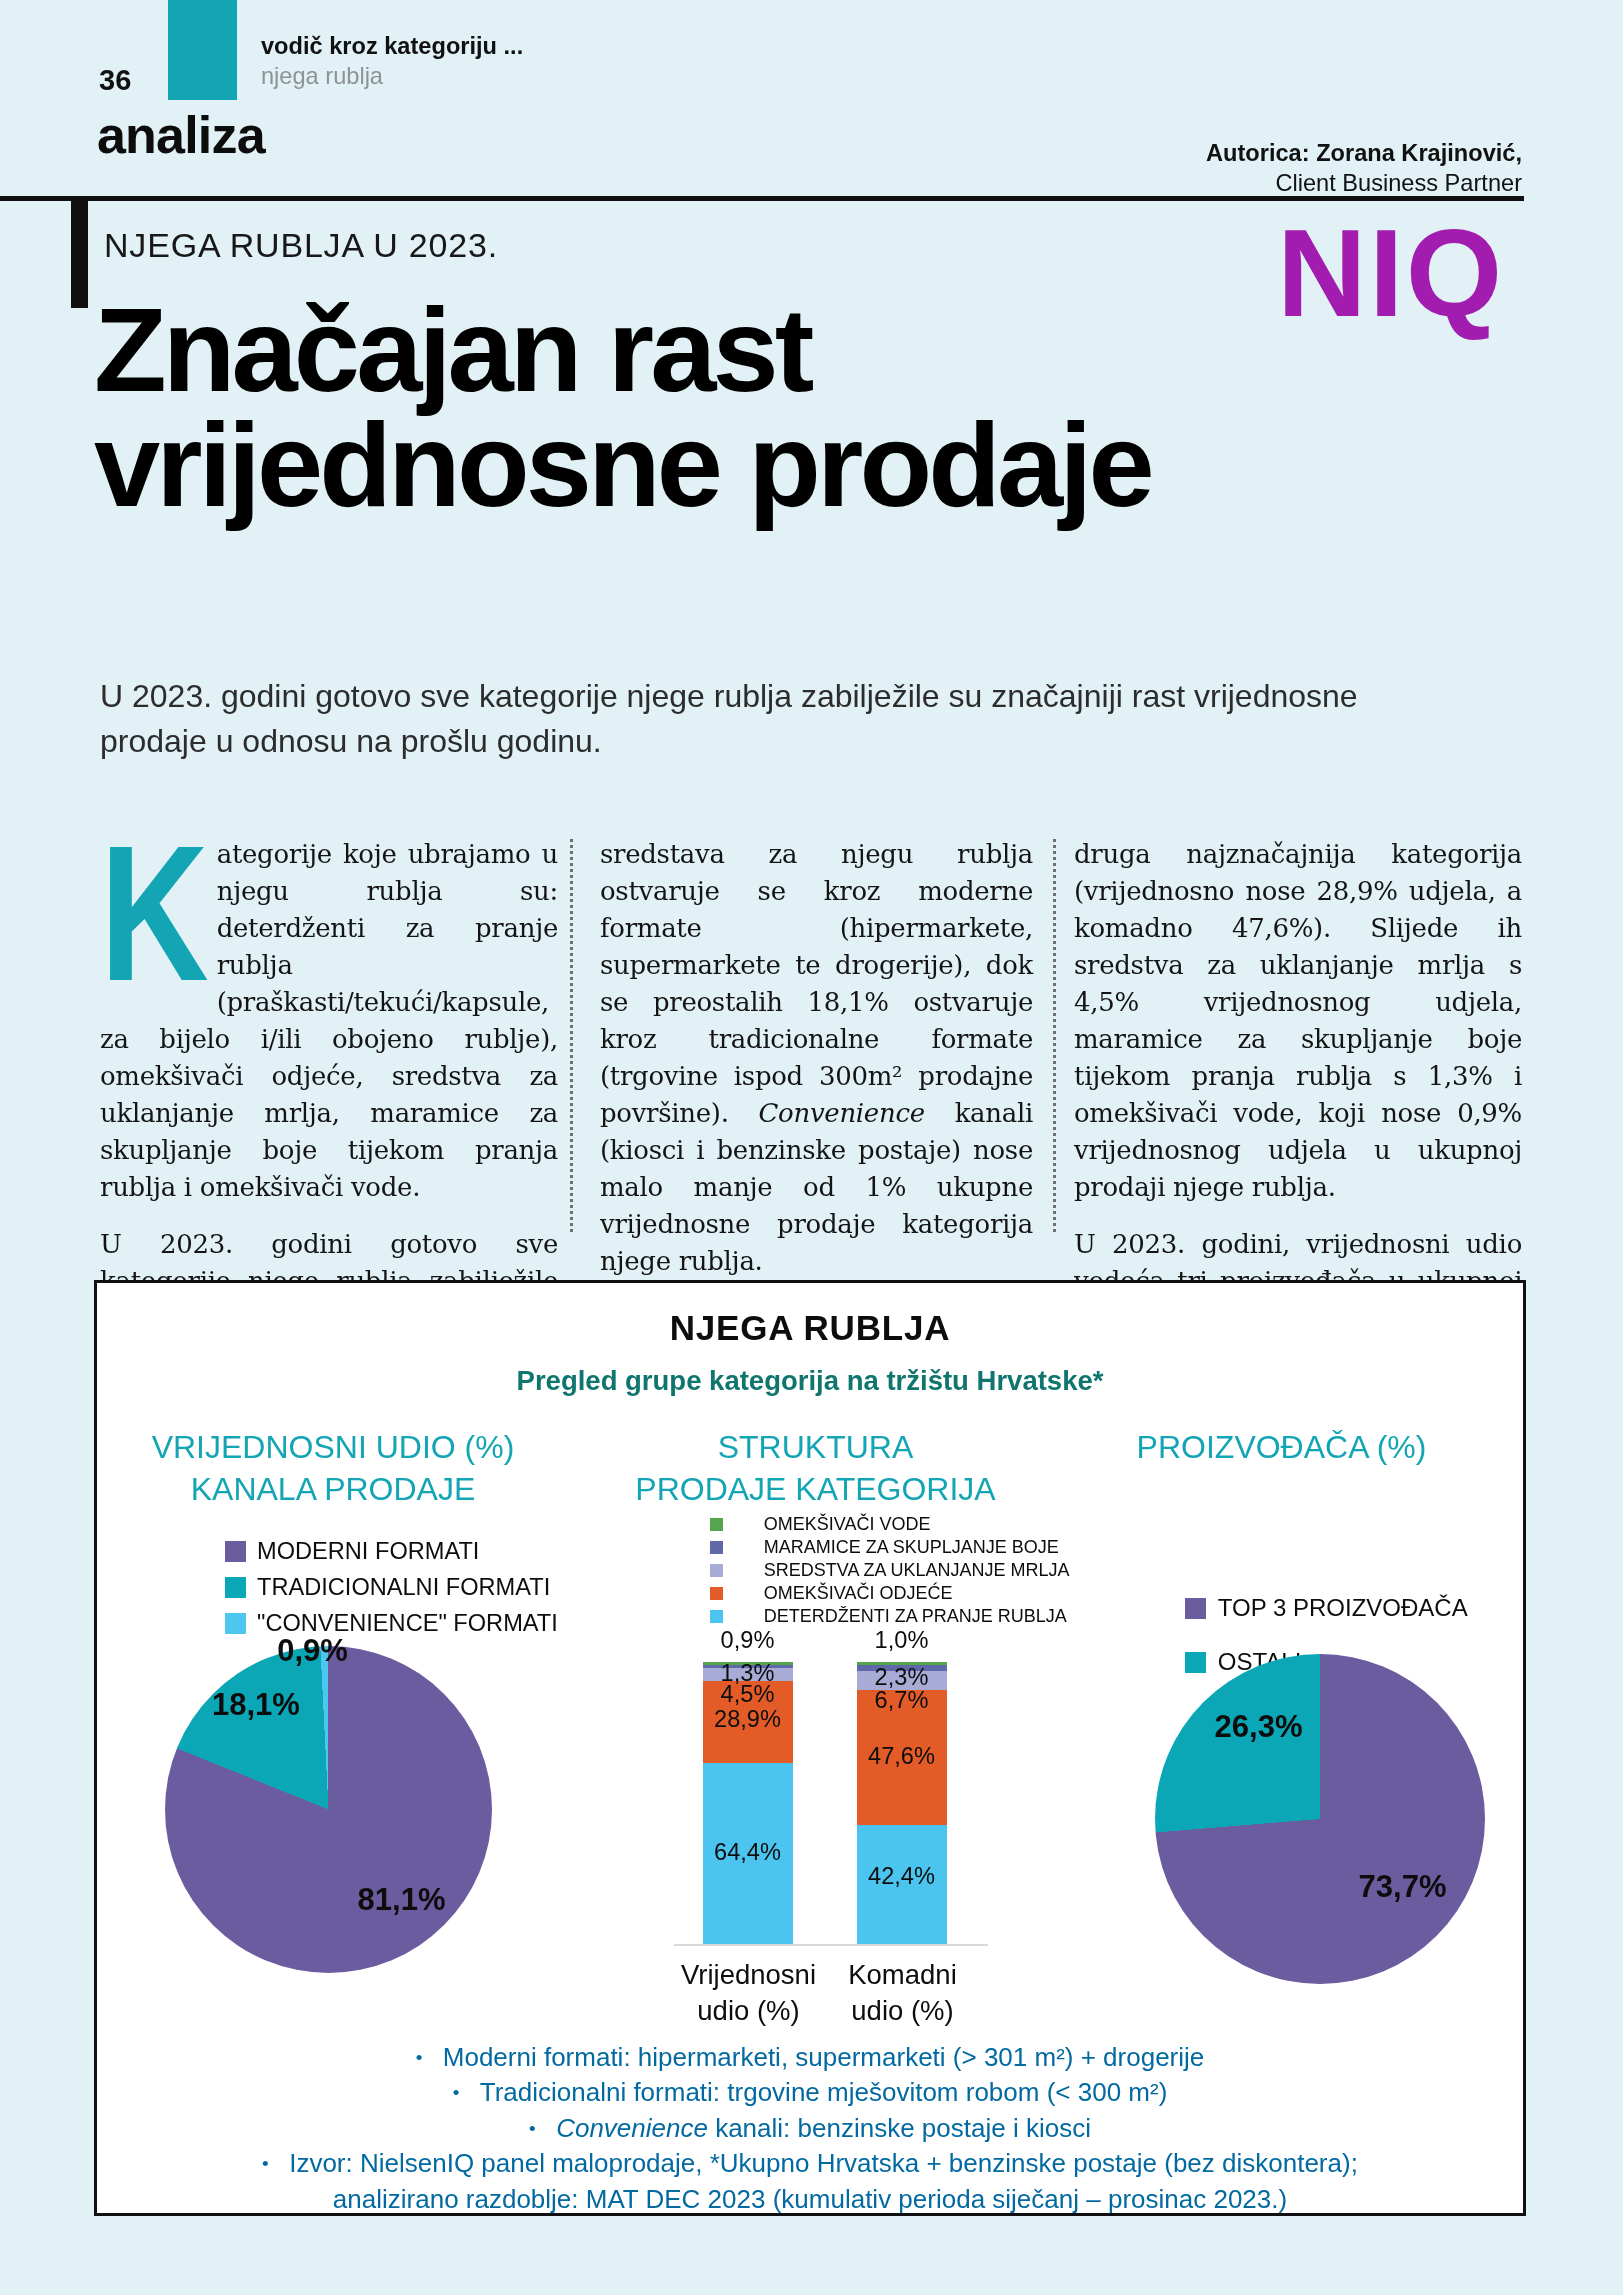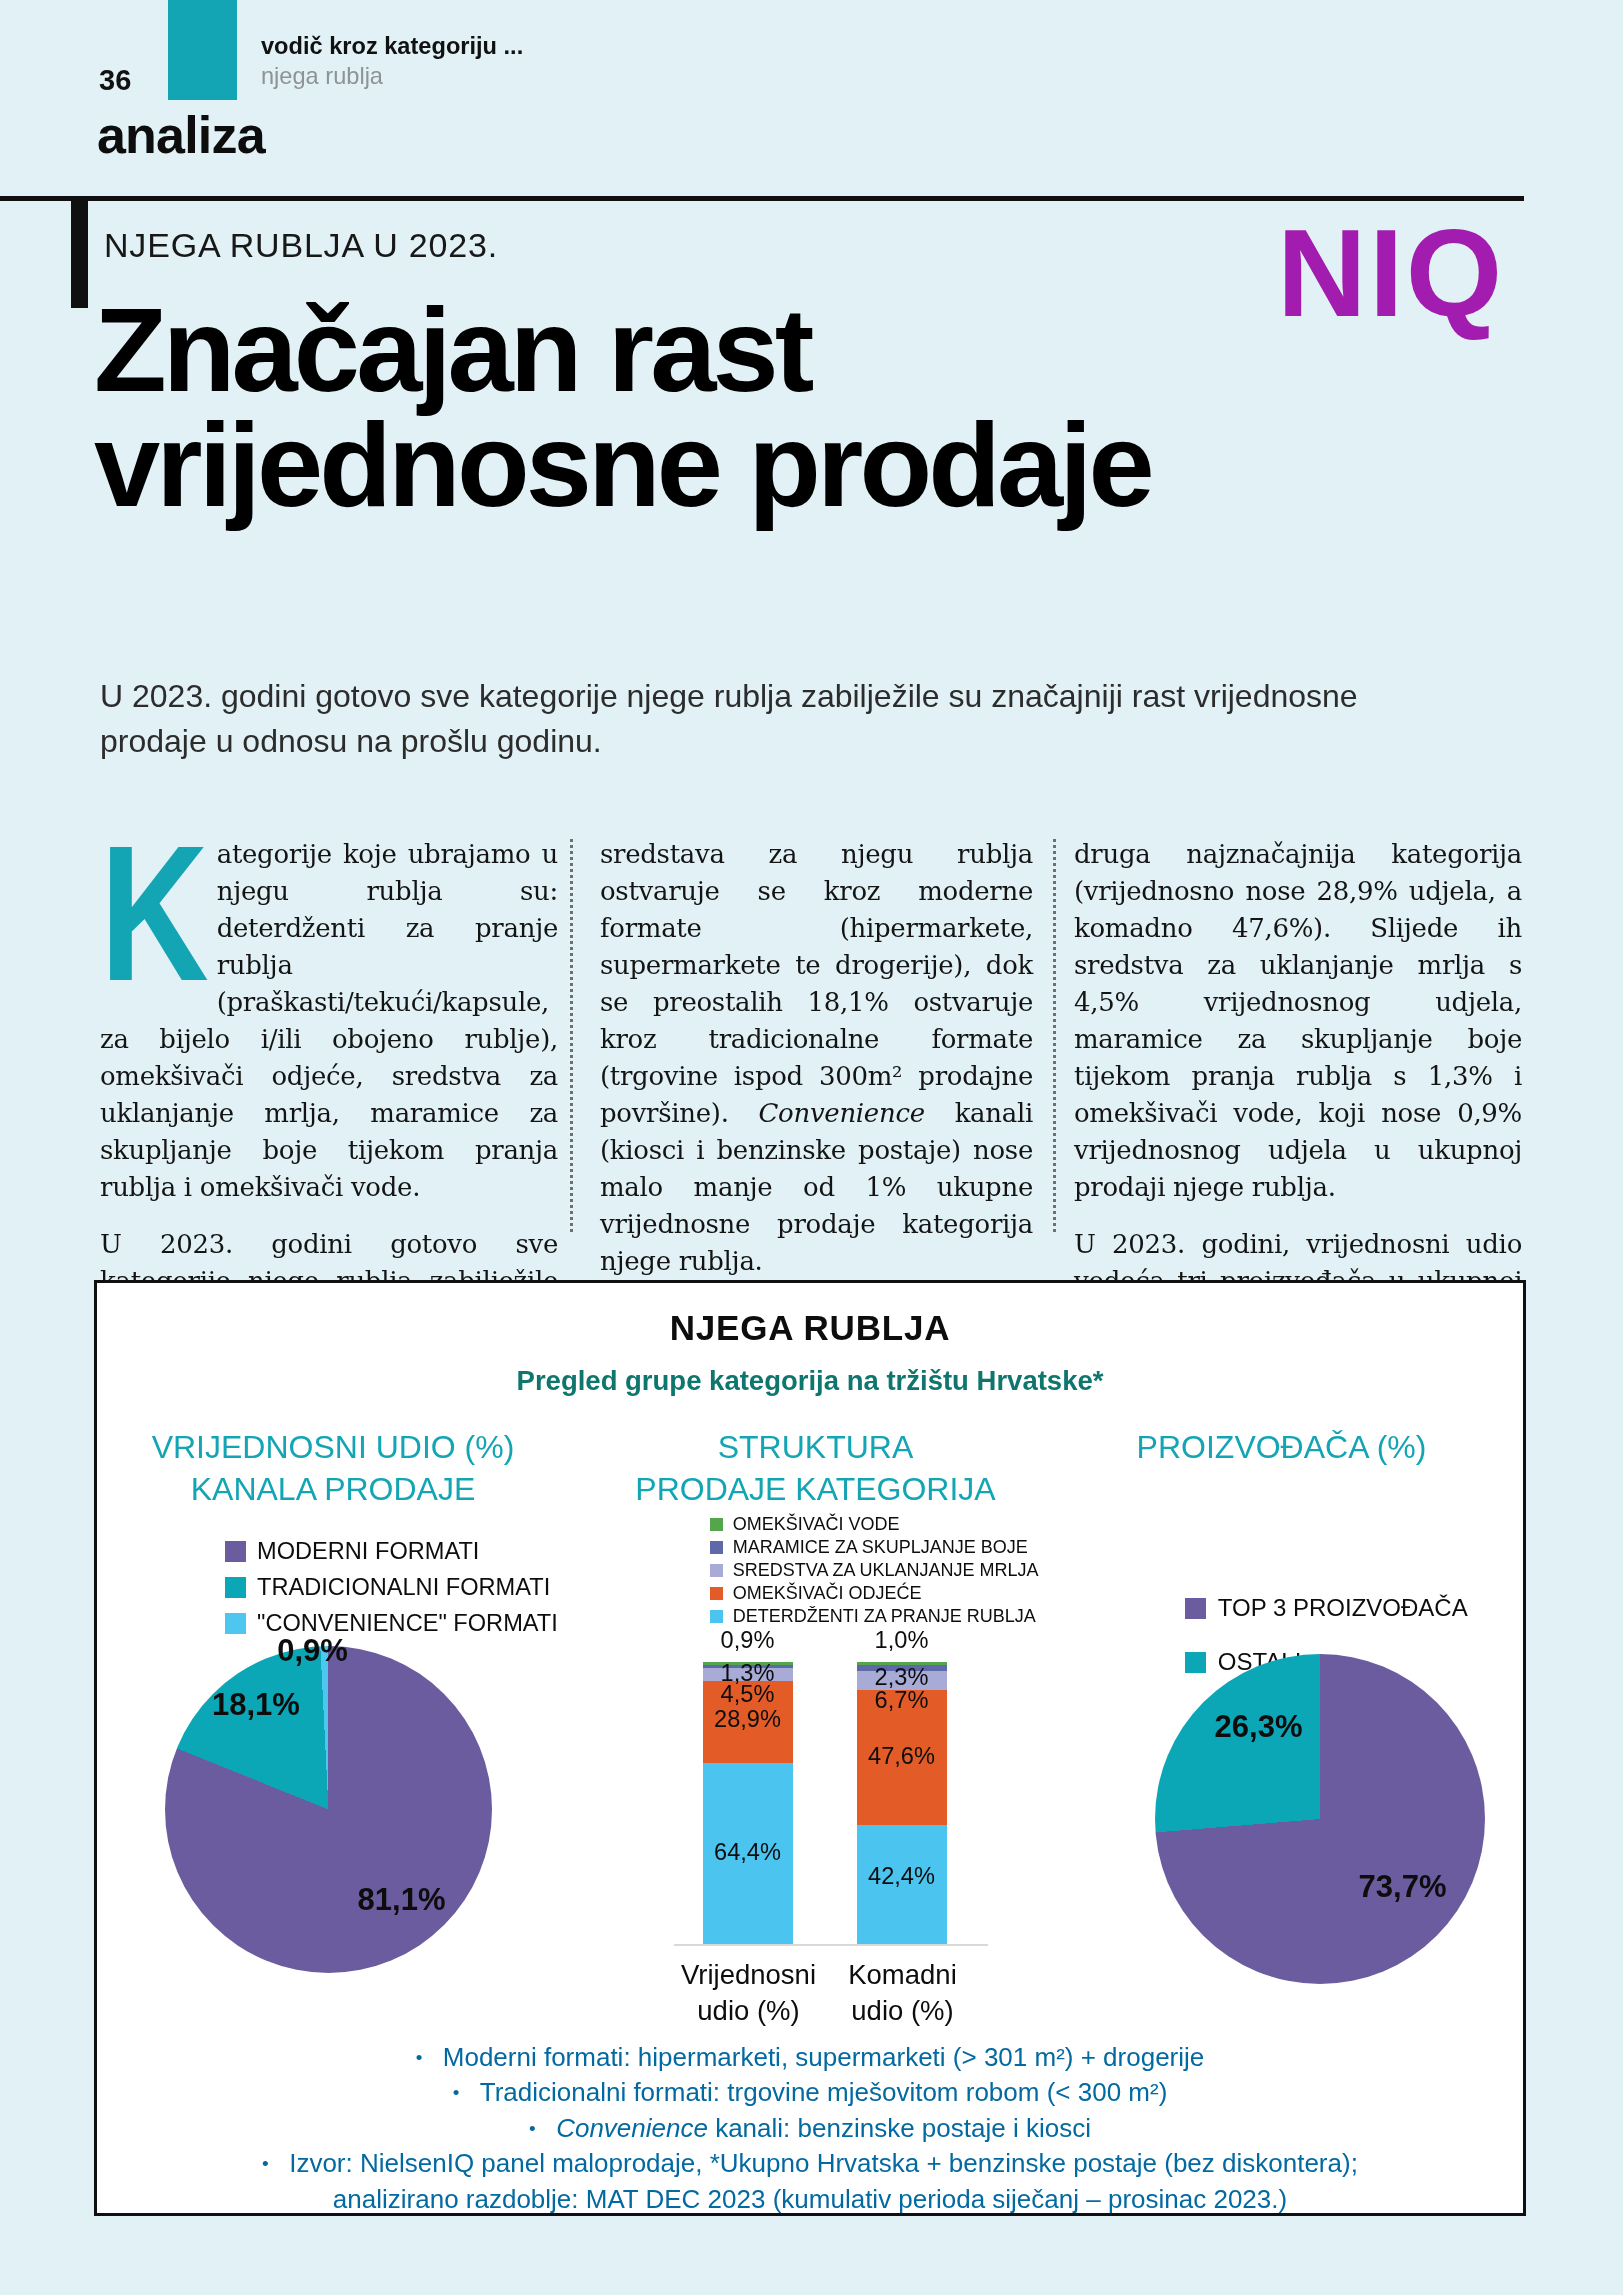--- a/index.html
+++ b/index.html
@@ -54,21 +54,21 @@
   .cb-h1{left:22px;width:428px;}
   .cb-h2{left:485px;width:467px;}
   .cb-h3{left:960px;width:449px;}
   
   .legend{position:absolute;}
   .legend .li{display:flex;align-items:center;white-space:nowrap;color:#0d0d0d;}
   .lg-1{left:128px;top:250px;}
   .lg-1 .li{height:36px;font-size:23.6px;font-weight:500;}
   .lg-1 .sw{width:21px;height:21px;margin-right:11px;}
   .lg-2{left:613px;top:230px;}
-  .lg-2 .li{height:23px;font-size:18px;font-weight:400;}
+  .lg-2 .li{height:23px;font-size:18px;font-weight:400;gap:31px;}
   .lg-2 .sw{width:13.4px;height:13.4px;margin-right:9.4px;}
   .lg-3{left:1088px;top:298px;}
   .lg-3 .li{height:54px;font-size:24px;font-weight:400;}
   .lg-3 .sw{width:21px;height:21px;margin-right:11.8px;}
   
   .pie{position:absolute;border-radius:50%;}
   .pie-1{left:68px;top:363px;width:327px;height:327px;}
   .pie-2{left:1058px;top:371px;width:330px;height:330px;}
   .pv{position:absolute;font-size:31px;font-weight:700;color:#0d0d0d;text-align:center;width:141px;}
   .pie-1 .pv-0{left:166px;top:236px;}
@@ -99,20 +99,24 @@
 
 <div class="page">
 
   <div class="pageno">36</div>
   <div class="brand-block" style="background: rgb(20, 165, 181);"></div>
   <div class="kicker-top">
     <div class="l1">vodič kroz kategoriju ...</div>
     <div class="l2">njega rublja</div>
   </div>
   <div class="analiza">analiza</div>
+  <div class="author">
+    <div class="name">Autorica: Zorana Krajinović,</div>
+    <div class="role">Client Business Partner</div>
+  </div>
   <div class="toprule"></div>
   <div class="kickbar"></div>
 
   <div class="article-kicker">NJEGA RUBLJA U 2023.</div>
   <div class="headline">
     <div>Značajan rast</div>
     <div>vrijednosne prodaje</div>
   </div>
   <div class="niq-logo">NIQ</div>
   <div class="lead">U 2023. godini gotovo sve kategorije njege rublja zabilježile su značajniji rast vrijednosne prodaje u odnosu na prošlu godinu.</div>

